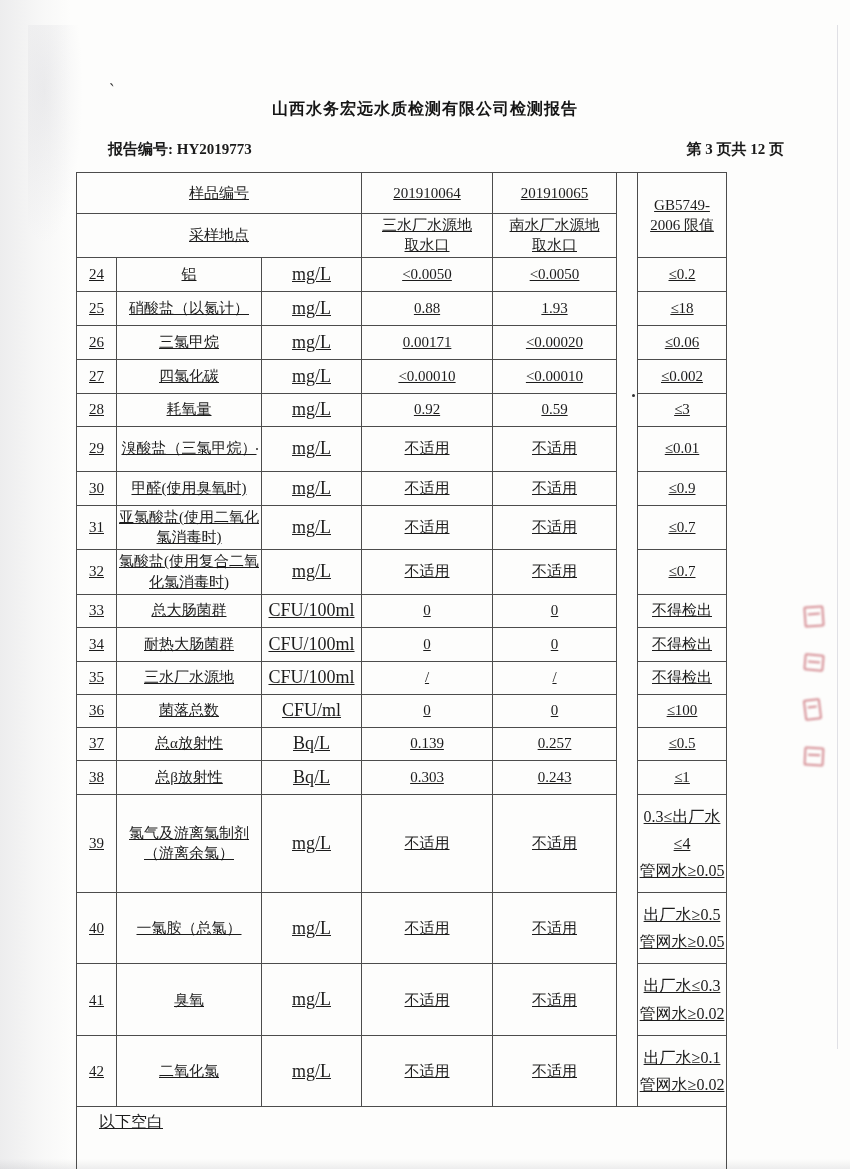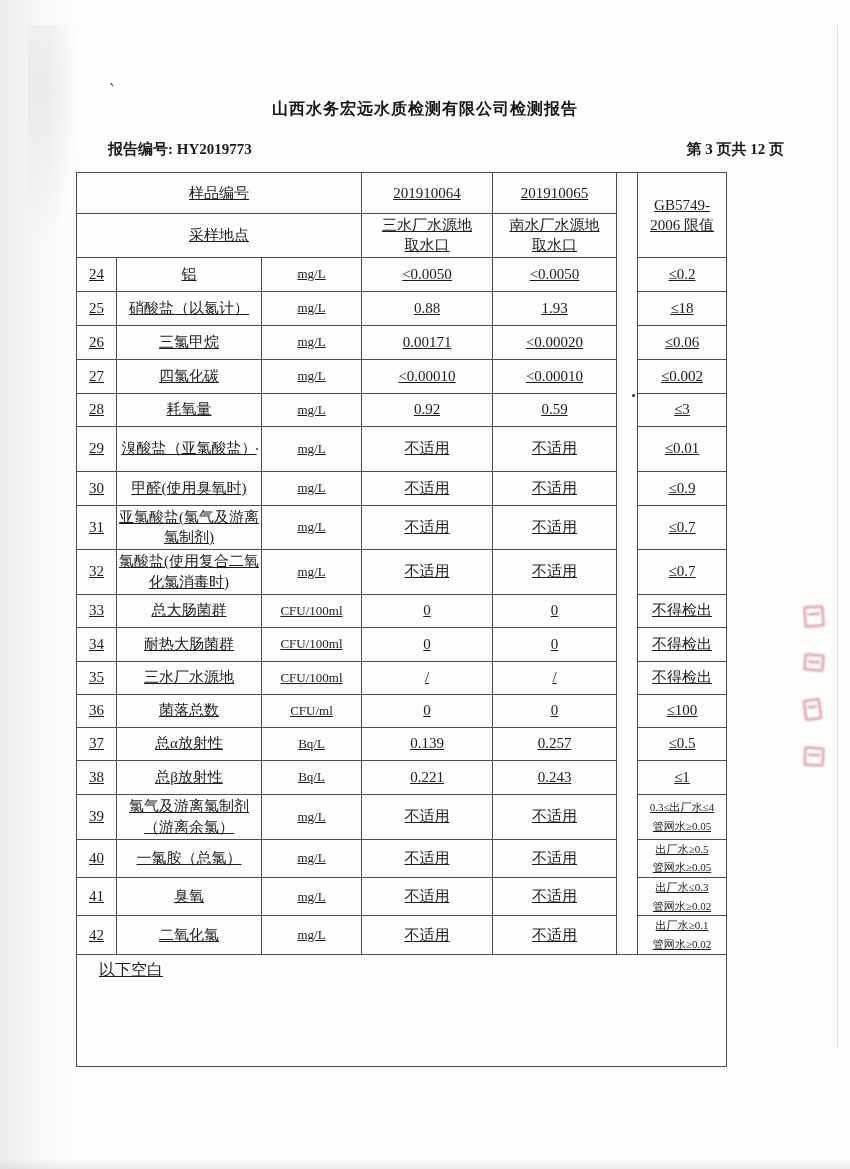--- a/index.html
+++ b/index.html
@@ -76,29 +76,29 @@
     border-collapse:collapse; table-layout:fixed;
     font-size:15px; color:#1c1c1c;text-decoration:underline;
   }
   table.report td {
     border:1px solid #4c4c4c;
     text-align:center; vertical-align:middle;
     padding:1px 2px; line-height:1.35;
     overflow:hidden;
   }
   td.name { text-align:left; padding:2px 5px; }
-  td.unit { font-size:13px; }
+  td.unit { font-size:18px; }
   td.pre { white-space:pre-line; }
   td.spacer {
     border-top:1px solid #4c4c4c;
     border-bottom:none;
   }
   td.limit-header { white-space:pre-line; line-height:38px; font-size:15px; }
   td.limit { white-space:pre-line; }
-  td.limit.sm { font-size:11px; line-height:1.7; padding:0 1px; }
+  td.limit.sm { font-size:16px; line-height:1.7; padding:8px 1px; }
   tr.blank td {
     vertical-align:top; text-align:left; padding:4px 22px; font-size:16px;
   }
 </style>
 </head>
 <body>
 
 <div class="page">
 
   <div class="scan-left-shade"></div>
@@ -186,37 +186,37 @@
       <tr style="height:33px">
         <td>28</td>
         <td class="name pre">耗氧量</td>
         <td class="unit">mg/L</td>
         <td>0.92</td>
         <td>0.59</td>
         <td class="limit">≤3</td>
       </tr>
       <tr style="height:45px">
         <td>29</td>
-        <td class="name pre">溴酸盐（亚氯酸盐）</td>
+        <td class="name pre">溴酸盐（三氯甲烷）</td>
         <td class="unit">mg/L</td>
         <td>不适用</td>
         <td>不适用</td>
         <td class="limit">≤0.01</td>
       </tr>
       <tr style="height:34px">
         <td>30</td>
         <td class="name pre">甲醛(使用臭氧时)</td>
         <td class="unit">mg/L</td>
         <td>不适用</td>
         <td>不适用</td>
         <td class="limit">≤0.9</td>
       </tr>
       <tr style="height:44px">
         <td>31</td>
-        <td class="name pre">亚氯酸盐(氯气及游离氯制剂)</td>
+        <td class="name pre">亚氯酸盐(使用二氧化氯消毒时)</td>
         <td class="unit">mg/L</td>
         <td>不适用</td>
         <td>不适用</td>
         <td class="limit">≤0.7</td>
       </tr>
       <tr style="height:45px">
         <td>32</td>
         <td class="name pre">氯酸盐(使用复合二氧化氯消毒时)</td>
         <td class="unit">mg/L</td>
         <td>不适用</td>
@@ -260,21 +260,21 @@
         <td class="name pre">总α放射性</td>
         <td class="unit">Bq/L</td>
         <td>0.139</td>
         <td>0.257</td>
         <td class="limit">≤0.5</td>
       </tr>
       <tr style="height:34px">
         <td>38</td>
         <td class="name pre">总β放射性</td>
         <td class="unit">Bq/L</td>
-        <td>0.221</td>
+        <td>0.303</td>
         <td>0.243</td>
         <td class="limit">≤1</td>
       </tr>
       <tr style="height:45px">
         <td>39</td>
         <td class="name pre">氯气及游离氯制剂
 （游离余氯）</td>
         <td class="unit">mg/L</td>
         <td>不适用</td>
         <td>不适用</td>

